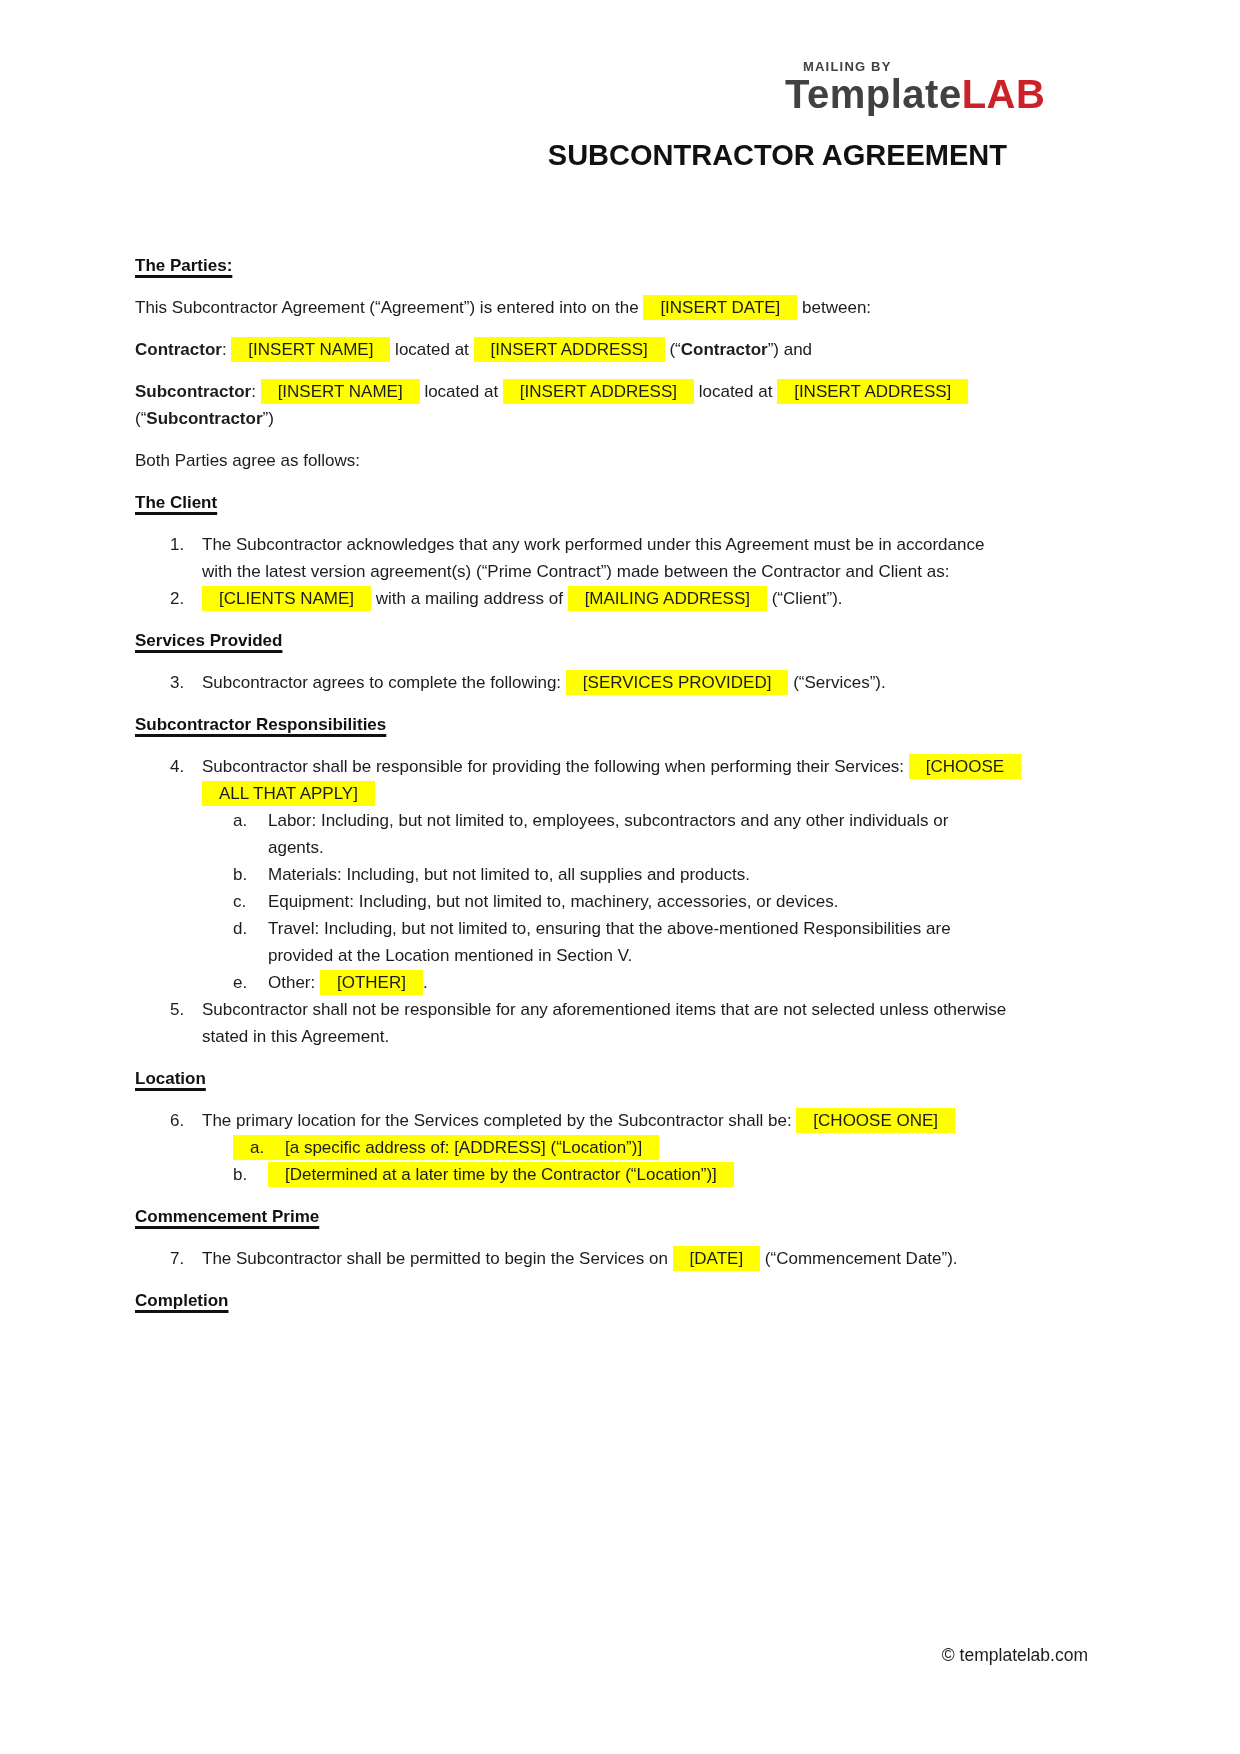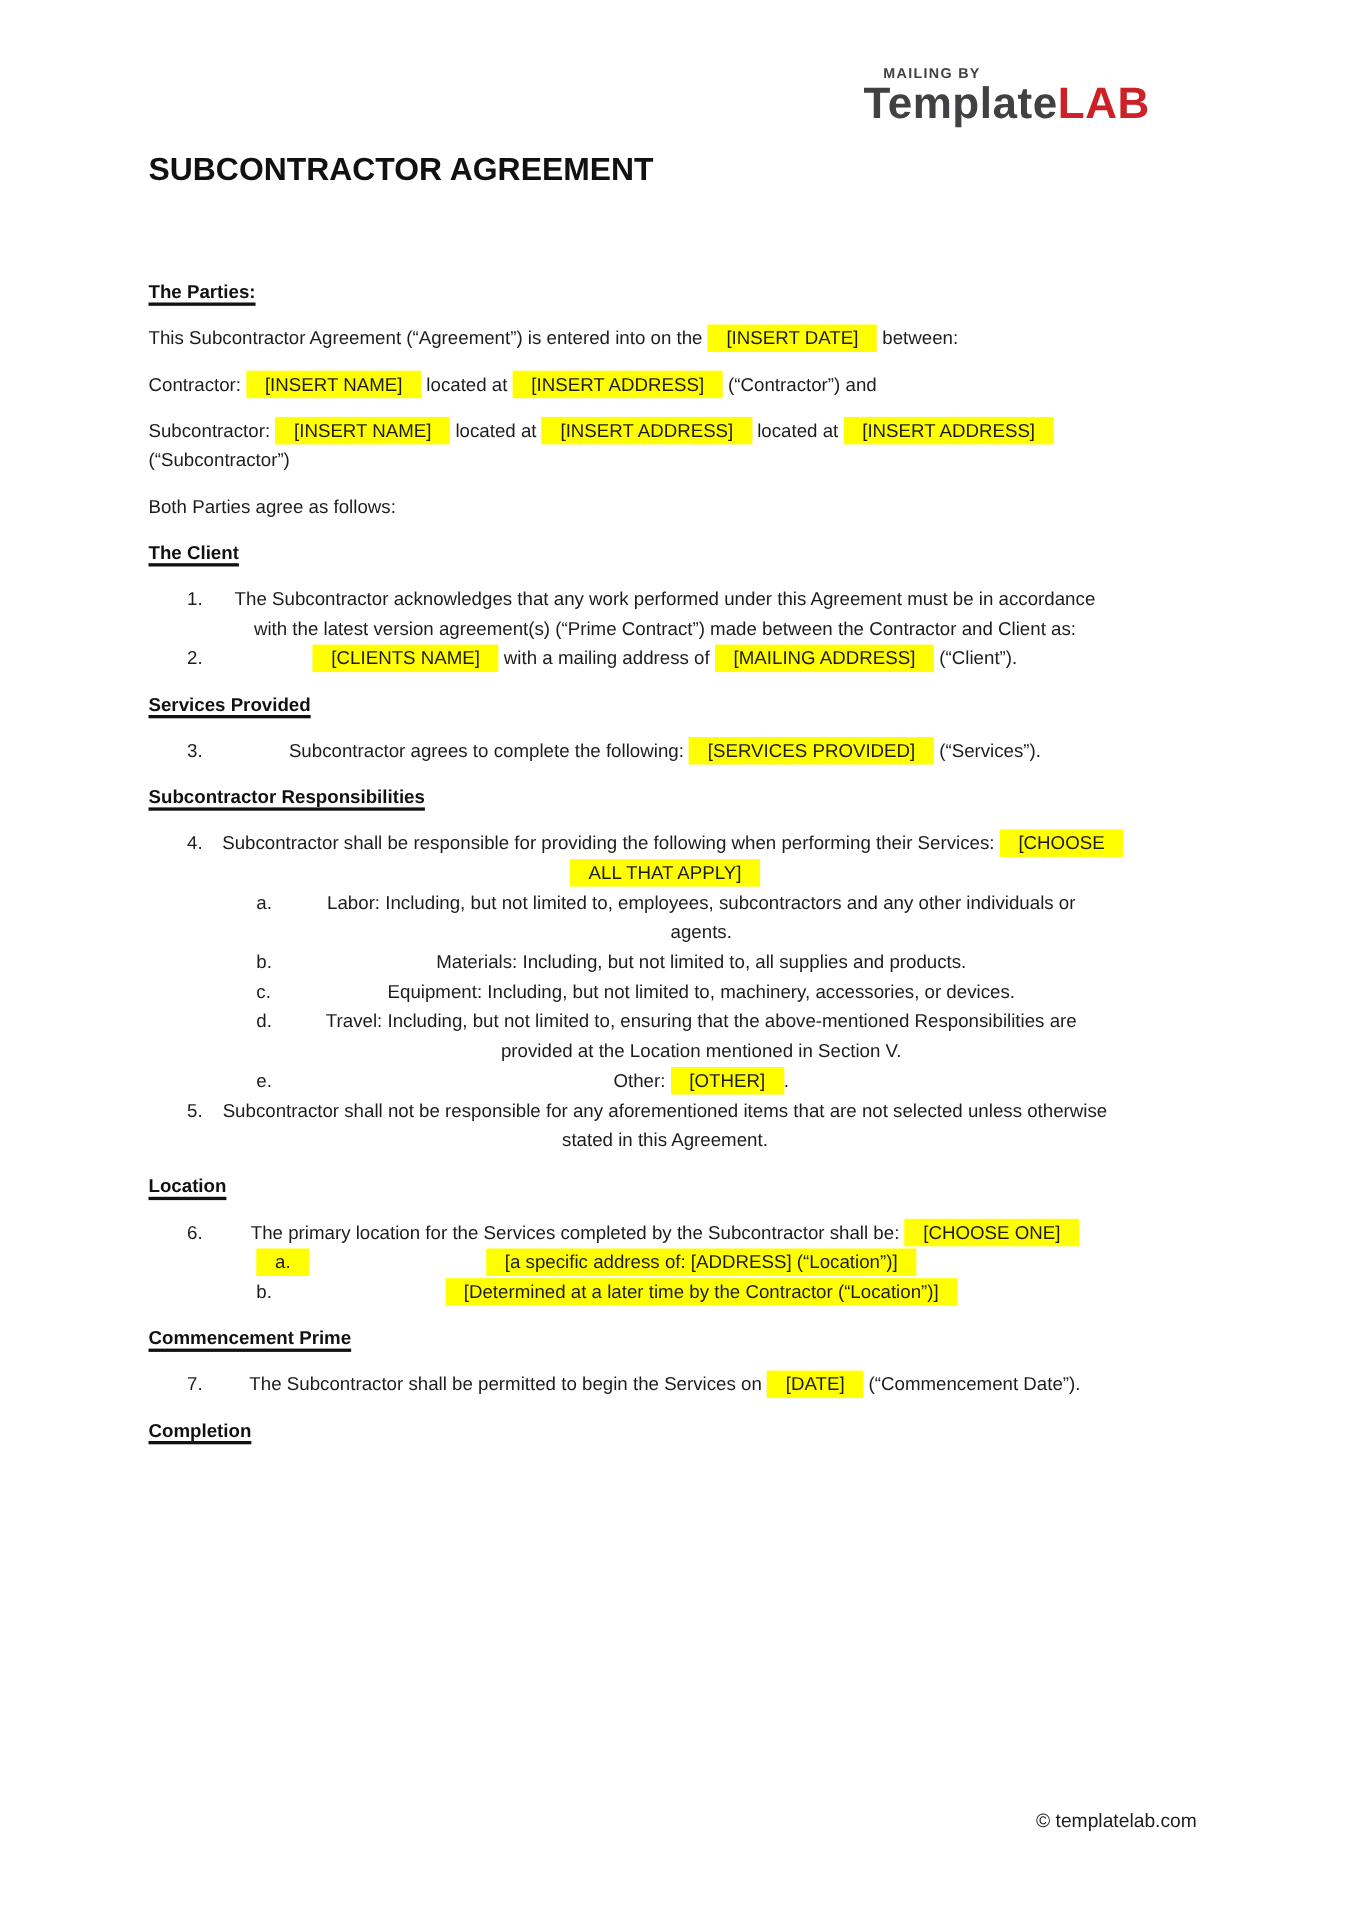--- a/index.html
+++ b/index.html
@@ -20,35 +20,35 @@
   .logo .brand{font-size:40px;font-weight:bold;letter-spacing:0.5px;color:var(--brand-gray,#414042);}
   .logo .brand .lab{color:var(--brand-red,#cc2127);}
 
   
   .content{
     position:absolute;left:135px;top:138px;width:872px;
     display:flex;flex-direction:column;
     font-size:17px;line-height:27px;
   }
   .doc-title{
-    font-size:29px;line-height:34px;font-weight:bold;text-align:left;
+    font-size:29px;line-height:34px;font-weight:bold;text-align:right;
     color:#111;margin:0 0 80px 0;letter-spacing:0px;
   }
   .doc-heading{
     font-weight:bold;color:#111;margin:0 0 15px 0;
     text-decoration:underline;text-decoration-thickness:2.5px;text-underline-offset:4px;
     align-self:flex-start;
   }
   .doc-para{margin:0 0 15px 0;}
   .doc-list{margin:0 0 15px 0;}
   .num-item,.sub-item{display:flex;align-items:baseline;}
   .num-marker{flex:none;width:32px;margin-left:35px;}
   .sub-marker{flex:none;width:35px;margin-left:98px;}
-  .item-text{flex:1;min-width:0;text-align:center;}
-  .b{font-weight:normal;text-align:center;}
+  .item-text{flex:1;min-width:0;}
+  .b{font-weight:bold;text-align:center;}
   .hl{
     background:var(--hl,#ffff00);
     padding:3px 17px;
     box-decoration-break:clone;-webkit-box-decoration-break:clone;
   }
 
   
   .footer{
     position:absolute;top:1645px;right:152px;
     font-size:17.5px;color:#1c1c1c;

